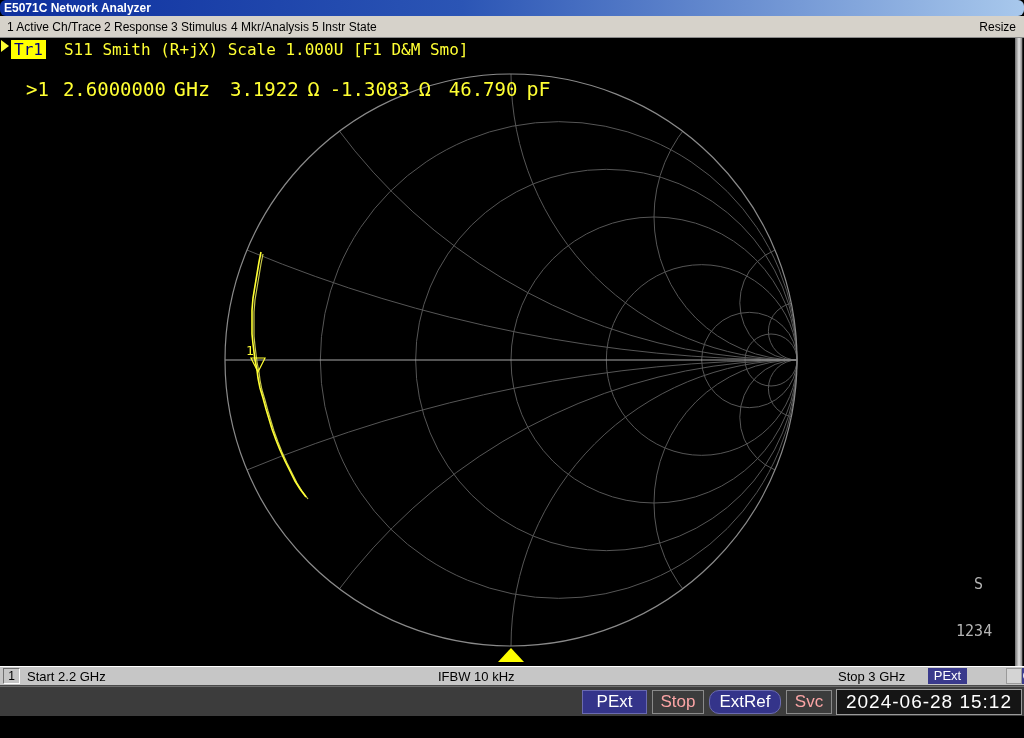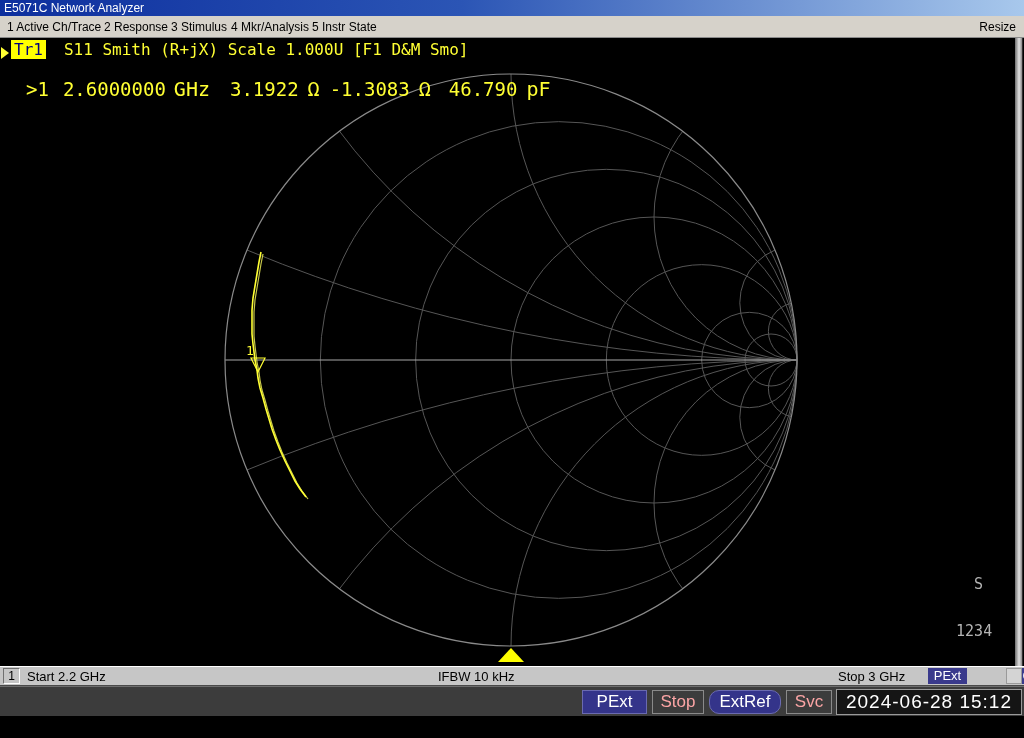--- a/index.html
+++ b/index.html
@@ -1,33 +1,33 @@
 <!DOCTYPE html>
 <html><head>
 <meta charset="utf-8">
 <style>
   html,body{margin:0;padding:0;background:#000;}
   .window{position:relative;width:1024px;height:738px;overflow:hidden;background:#000;
           font-family:"Liberation Sans",sans-serif;}
   
   .titlebar{height:16px;background:linear-gradient(to right,#0d2f9e 0%,#2b55b5 45%,#a8c8ec 100%);
-            color:#fff;font-size:12px;font-weight:normal;line-height:16px;padding-left:4px;box-sizing:border-box;}
+            color:#fff;font-size:12px;font-weight:bold;line-height:16px;padding-left:4px;box-sizing:border-box;border-radius:6px;}
   
   .menubar{position:relative;height:22px;background:#d6d2ca;border-bottom:1px solid #8a8a8a;
            box-sizing:border-box;font-size:12px;color:#000;}
   .menubar span{position:absolute;top:4px;}
   .mi0{left:7px}.mi1{left:104px}.mi2{left:171px}.mi3{left:231px}.mi4{left:312px}
   .mi-resize{right:8px}
   
   .memline{height:20px;background:#b9b9b9;border-bottom:1px solid #6e6e6e;box-sizing:border-box;
            font-size:14px;line-height:19px;color:#111;padding-left:5px;}
   
   .screen{position:relative;height:628px;background:#000;overflow:hidden;}
   .screen svg{position:absolute;left:0;top:0;}
-  .traceline{position:absolute;left:1px;top:2px;height:19px;display:flex;align-items:flex-end;
+  .traceline{position:absolute;left:1px;top:2px;height:19px;display:flex;align-items:flex-start;
              font-family:"DejaVu Sans Mono",monospace;font-size:16px;color:#ffff33;z-index:3;}
   .tr-arrow{width:0;height:0;border-left:8px solid #ffff33;border-top:6px solid transparent;
             border-bottom:6px solid transparent;margin-right:2px;}
   .tr-badge{background:#ffff00;color:#000080;padding:0 3px;}
   .tr-text{margin-left:18px;}
   .markerline{position:absolute;left:26px;top:39px;display:flex;align-items:baseline;
               font-family:"DejaVu Sans Mono",monospace;font-size:19px;color:#ffff33;z-index:3;}
   .markerline .unit{font-size:20px;}
   .mk-id{margin-right:14px}.mk-f{margin-right:8px}.mk-fu{margin-right:20px}
   .mk-r{margin-right:9px}.mk-ru{margin-right:10px}.mk-x{margin-right:9px}

